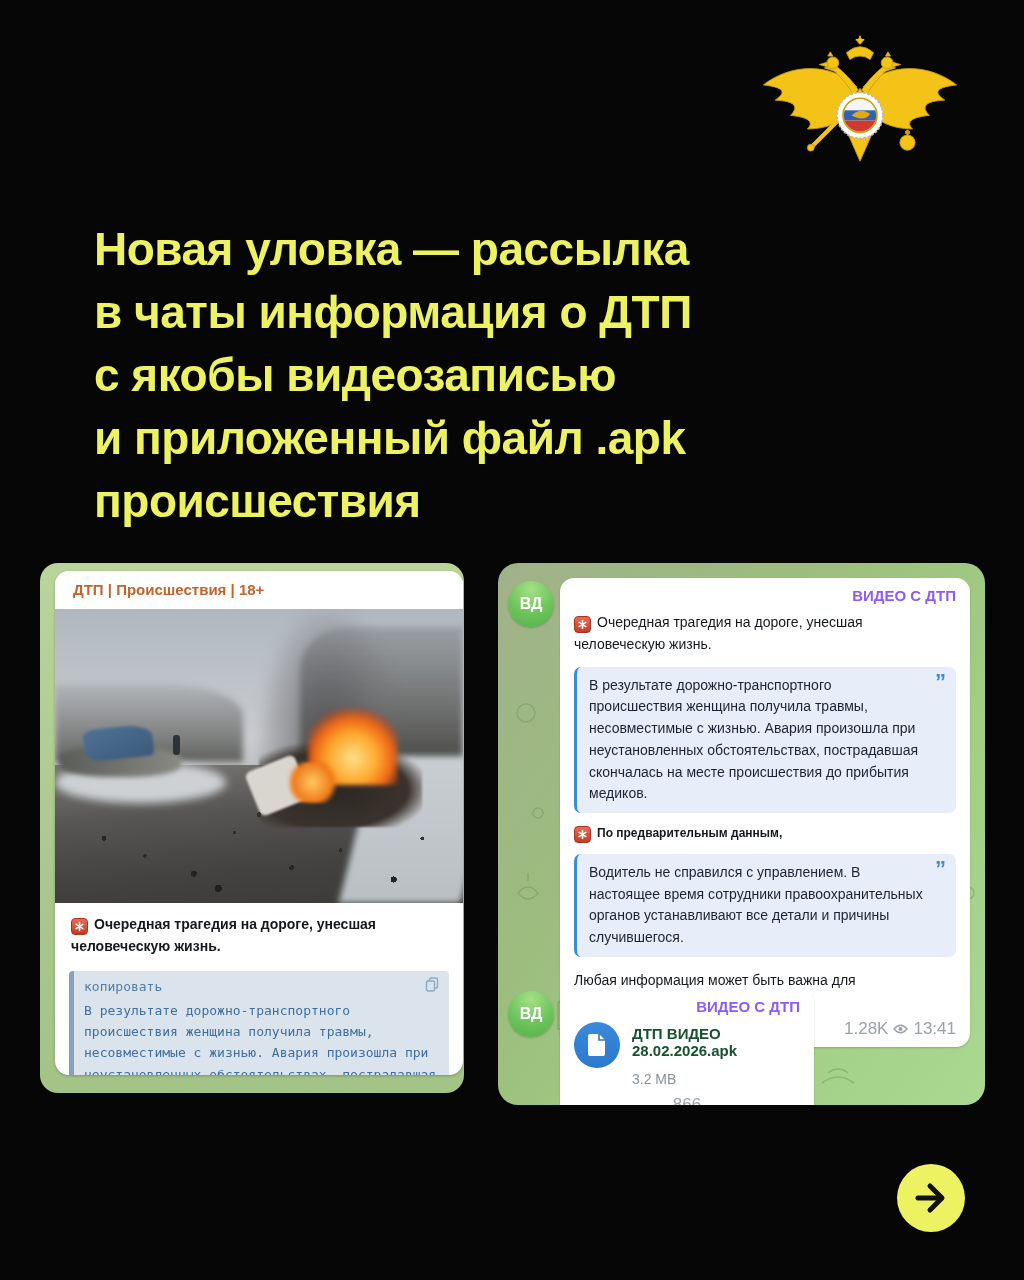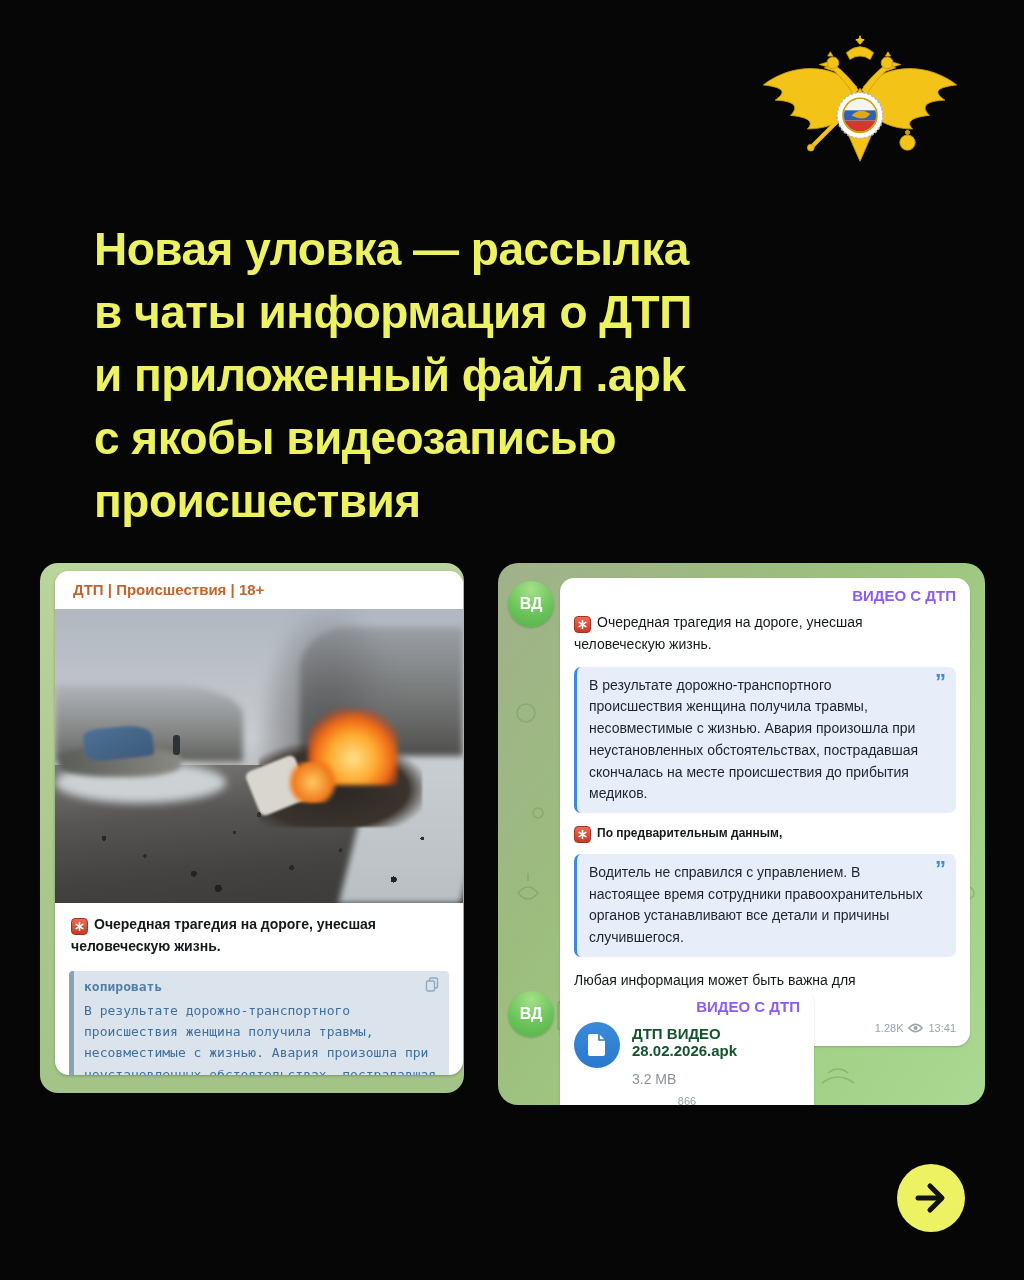--- a/index.html
+++ b/index.html
@@ -96,21 +96,21 @@
     display:inline-flex; align-items:center; justify-content:center;
     width:17px; height:17px; border-radius:4px; vertical-align:-3px; margin-right:6px;
     background:linear-gradient(180deg,#ef6a55,#c23b27); border:1px solid #a93120;
   }
   .copy-block {
     margin:10px 14px 0; background:#dbe4ec; border-left:5px solid #87a3ba;
     border-radius:4px; font-family:"DejaVu Sans Mono", monospace;
   }
   .copy-head {
     display:flex; justify-content:space-between; align-items:center;
-    padding:6px 10px 2px; color:#517ea8; font-size:13px;font-weight:bold;
+    padding:6px 10px 2px; color:#517ea8; font-size:13px;
   }
   .copy-body {
     padding:3px 10px 11px; color:#3f6f9e; font-size:13px; line-height:1.62;
   }
 
   
   .panel-right {
     position:absolute; left:498px; top:563px; width:487px; height:542px;
     background:linear-gradient(125deg,#a0b18a 0%,#9cbd7e 35%,#a2cf85 70%,#abd892 100%);
     border-radius:20px; overflow:hidden;
@@ -147,21 +147,21 @@
   .footer-row {
     display:flex; align-items:center; margin-top:15px;
   }
   .footer-link { font-size:14px; font-weight:bold; color:#15191d; margin:0 7px 0 6px; }
   .emoji-blue {
     display:inline-flex; align-items:center; justify-content:center;
     width:19px; height:19px; border-radius:4px;
     background:linear-gradient(180deg,#6fa9ee,#4a8ee1);
   }
   .meta { margin-left:auto; display:flex; align-items:center; gap:5px;
-    color:#9aa2aa; font-size:11px; }
+    color:#9aa2aa; font-size:17px; }
   .file-row { display:flex; align-items:flex-start; gap:12px; margin-top:4px; }
   .file-circle {
     width:46px; height:46px; border-radius:50%; flex:0 0 46px;
     background:linear-gradient(180deg,#3b8ada,#2b78cd);
     display:flex; align-items:center; justify-content:center;
   }
   .file-name { color:#14532d; font-weight:bold; font-size:15px; margin-top:3px; }
   .file-size { color:#8a9199; font-size:14px; margin-top:12px; }
   .b2 .meta { margin-top:8px; justify-content:flex-start;flex-direction:column; }
 
@@ -215,22 +215,22 @@
         <rect x="100" y="90" width="40" height="12" fill="#2f62b0"></rect>
         <rect x="100" y="102" width="40" height="14" fill="#d03a2e"></rect>
         <path d="M110 96 q10 -10 22 -2 q-6 10 -22 2 Z" fill="#e0a90f"></path>
       </g>
     </svg>
   </div>
 
   <div class="headline">
     <div>Новая уловка — рассылка</div>
     <div>в чаты информация о ДТП</div>
+    <div>с якобы видеозаписью</div>
     <div>и приложенный файл .apk</div>
-    <div>с якобы видеозаписью</div>
     <div>происшествия</div>
   </div>
 
   <div class="panel-left">
     <div class="tg-card">
       <div class="tg-card-header">ДТП | Происшествия | 18+</div>
 
       <div class="photo">
         <div class="ph-sky"></div>
         <div class="ph-trees-l"></div>

